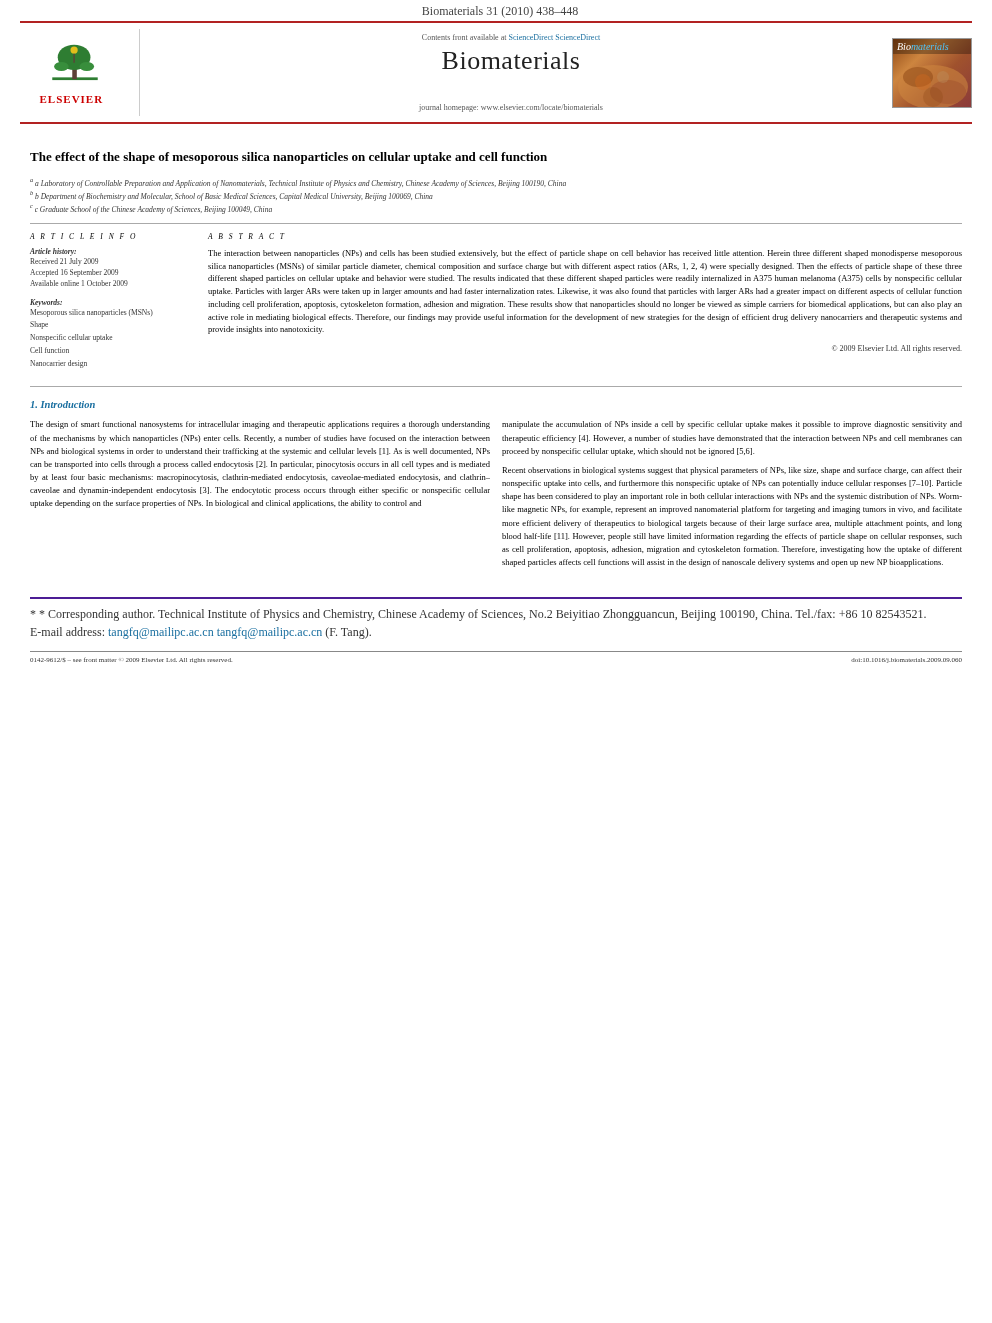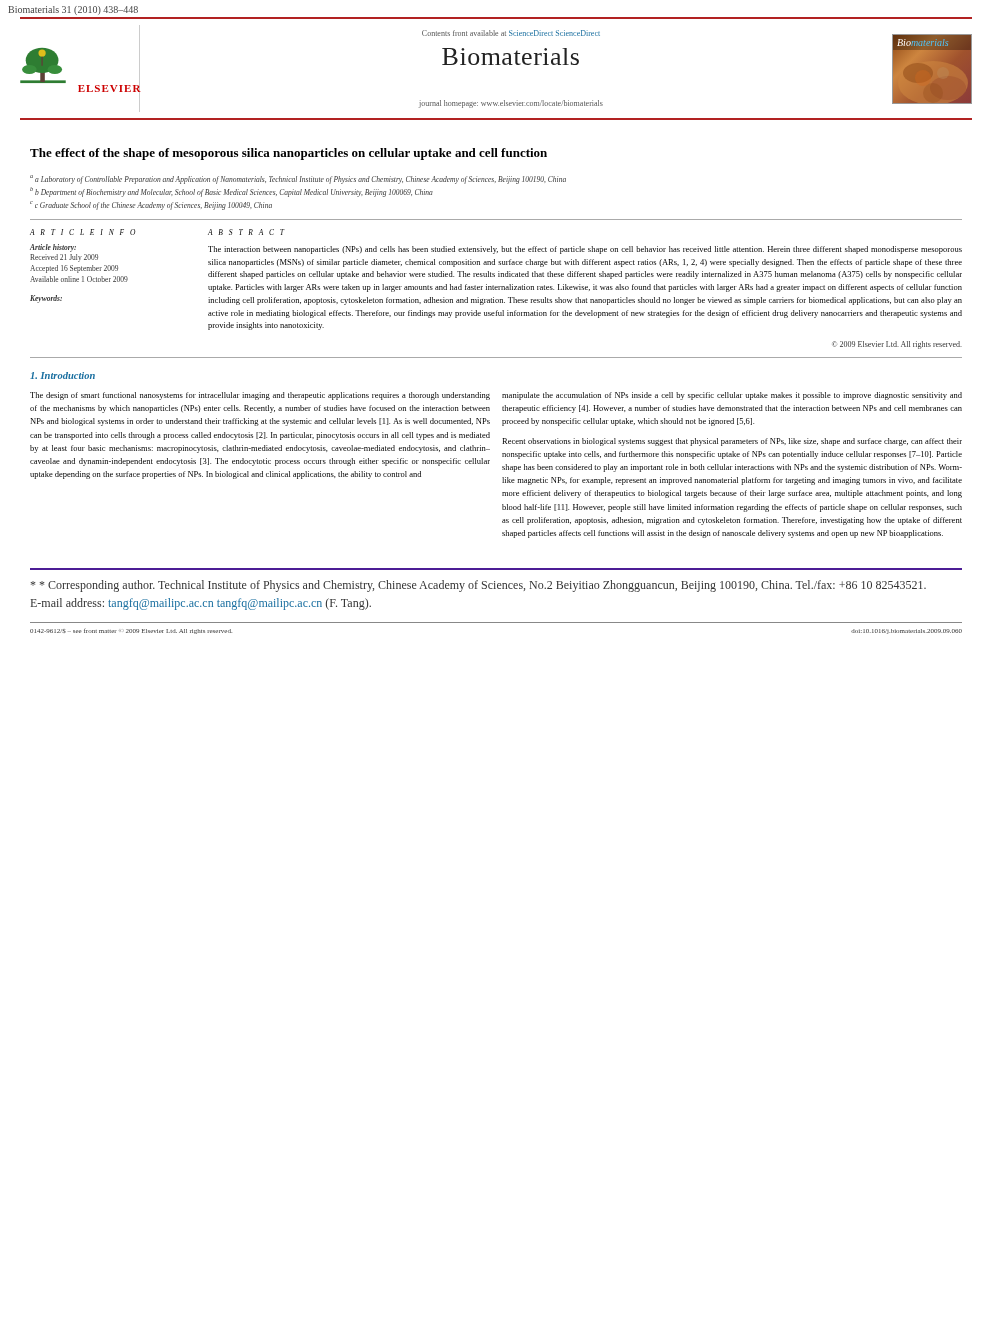--- a/index.html
+++ b/index.html
@@ -7,21 +7,22 @@
       background: #fff;
       font-family: 'Times New Roman', Times, serif;
       font-size: 9.5px;
       color: #000;
       width: 992px;
       min-height: 1323px;
     }
 
     
     .top-bar {
-      font-size: 10px;
+      text-align: center;
+      font-size: 12px;
       color: #444;
       padding: 4px 0 2px 8px;
       border-bottom: none;
     }
 
     
     .journal-header {
       display: flex;
       align-items: stretch;
       border-top: 2px solid #b22222;
@@ -32,22 +33,22 @@
     .journal-header-left {
       width: 120px;
       display: flex;
       align-items: center;
       justify-content: center;
       border-right: 1px solid #ccc;
       padding-right: 10px;
     }
     .elsevier-logo {
       display: flex;
-      flex-direction: row;
-      align-items: flex-end;
+      flex-direction: column;
+      align-items: flex-start;
     }
     .elsevier-tree {
       width: 70px;
       height: 50px;
     }
     .elsevier-text {
       font-size: 11px;
       font-weight: bold;
       color: #c00;
       letter-spacing: 1px;
@@ -336,20 +337,27 @@
 
       <div class="info-block">
         <div class="info-label">Article history:</div>
         <div class="info-text">Received 21 July 2009</div>
         <div class="info-text">Accepted 16 September 2009</div>
         <div class="info-text">Available online 1 October 2009</div>
       </div>
 
       <div class="info-block">
         <div class="info-label">Keywords:</div>
+        <div class="keywords-list">
+          <div>Mesoporous silica nanoparticles (MSNs)</div>
+          <div>Shape</div>
+          <div>Nonspecific cellular uptake</div>
+          <div>Cell function</div>
+          <div>Nanocarrier design</div>
+        </div>
       </div>
     </div>
 
     <div class="right-col">
       <div class="section-header">A B S T R A C T</div>
       <div class="abstract-text">The interaction between nanoparticles (NPs) and cells has been studied extensively, but the effect of particle shape on cell behavior has received little attention. Herein three different shaped monodisperse mesoporous silica nanoparticles (MSNs) of similar particle diameter, chemical composition and surface charge but with different aspect ratios (ARs, 1, 2, 4) were specially designed. Then the effects of particle shape of these three different shaped particles on cellular uptake and behavior were studied. The results indicated that these different shaped particles were readily internalized in A375 human melanoma (A375) cells by nonspecific cellular uptake. Particles with larger ARs were taken up in larger amounts and had faster internalization rates. Likewise, it was also found that particles with larger ARs had a greater impact on different aspects of cellular function including cell proliferation, apoptosis, cytoskeleton formation, adhesion and migration. These results show that nanoparticles should no longer be viewed as simple carriers for biomedical applications, but can also play an active role in mediating biological effects. Therefore, our findings may provide useful information for the development of new strategies for the design of efficient drug delivery nanocarriers and therapeutic systems and provide insights into nanotoxicity.</div>
       <div class="copyright-line">© 2009 Elsevier Ltd. All rights reserved.</div>
     </div>
   </div>
 

